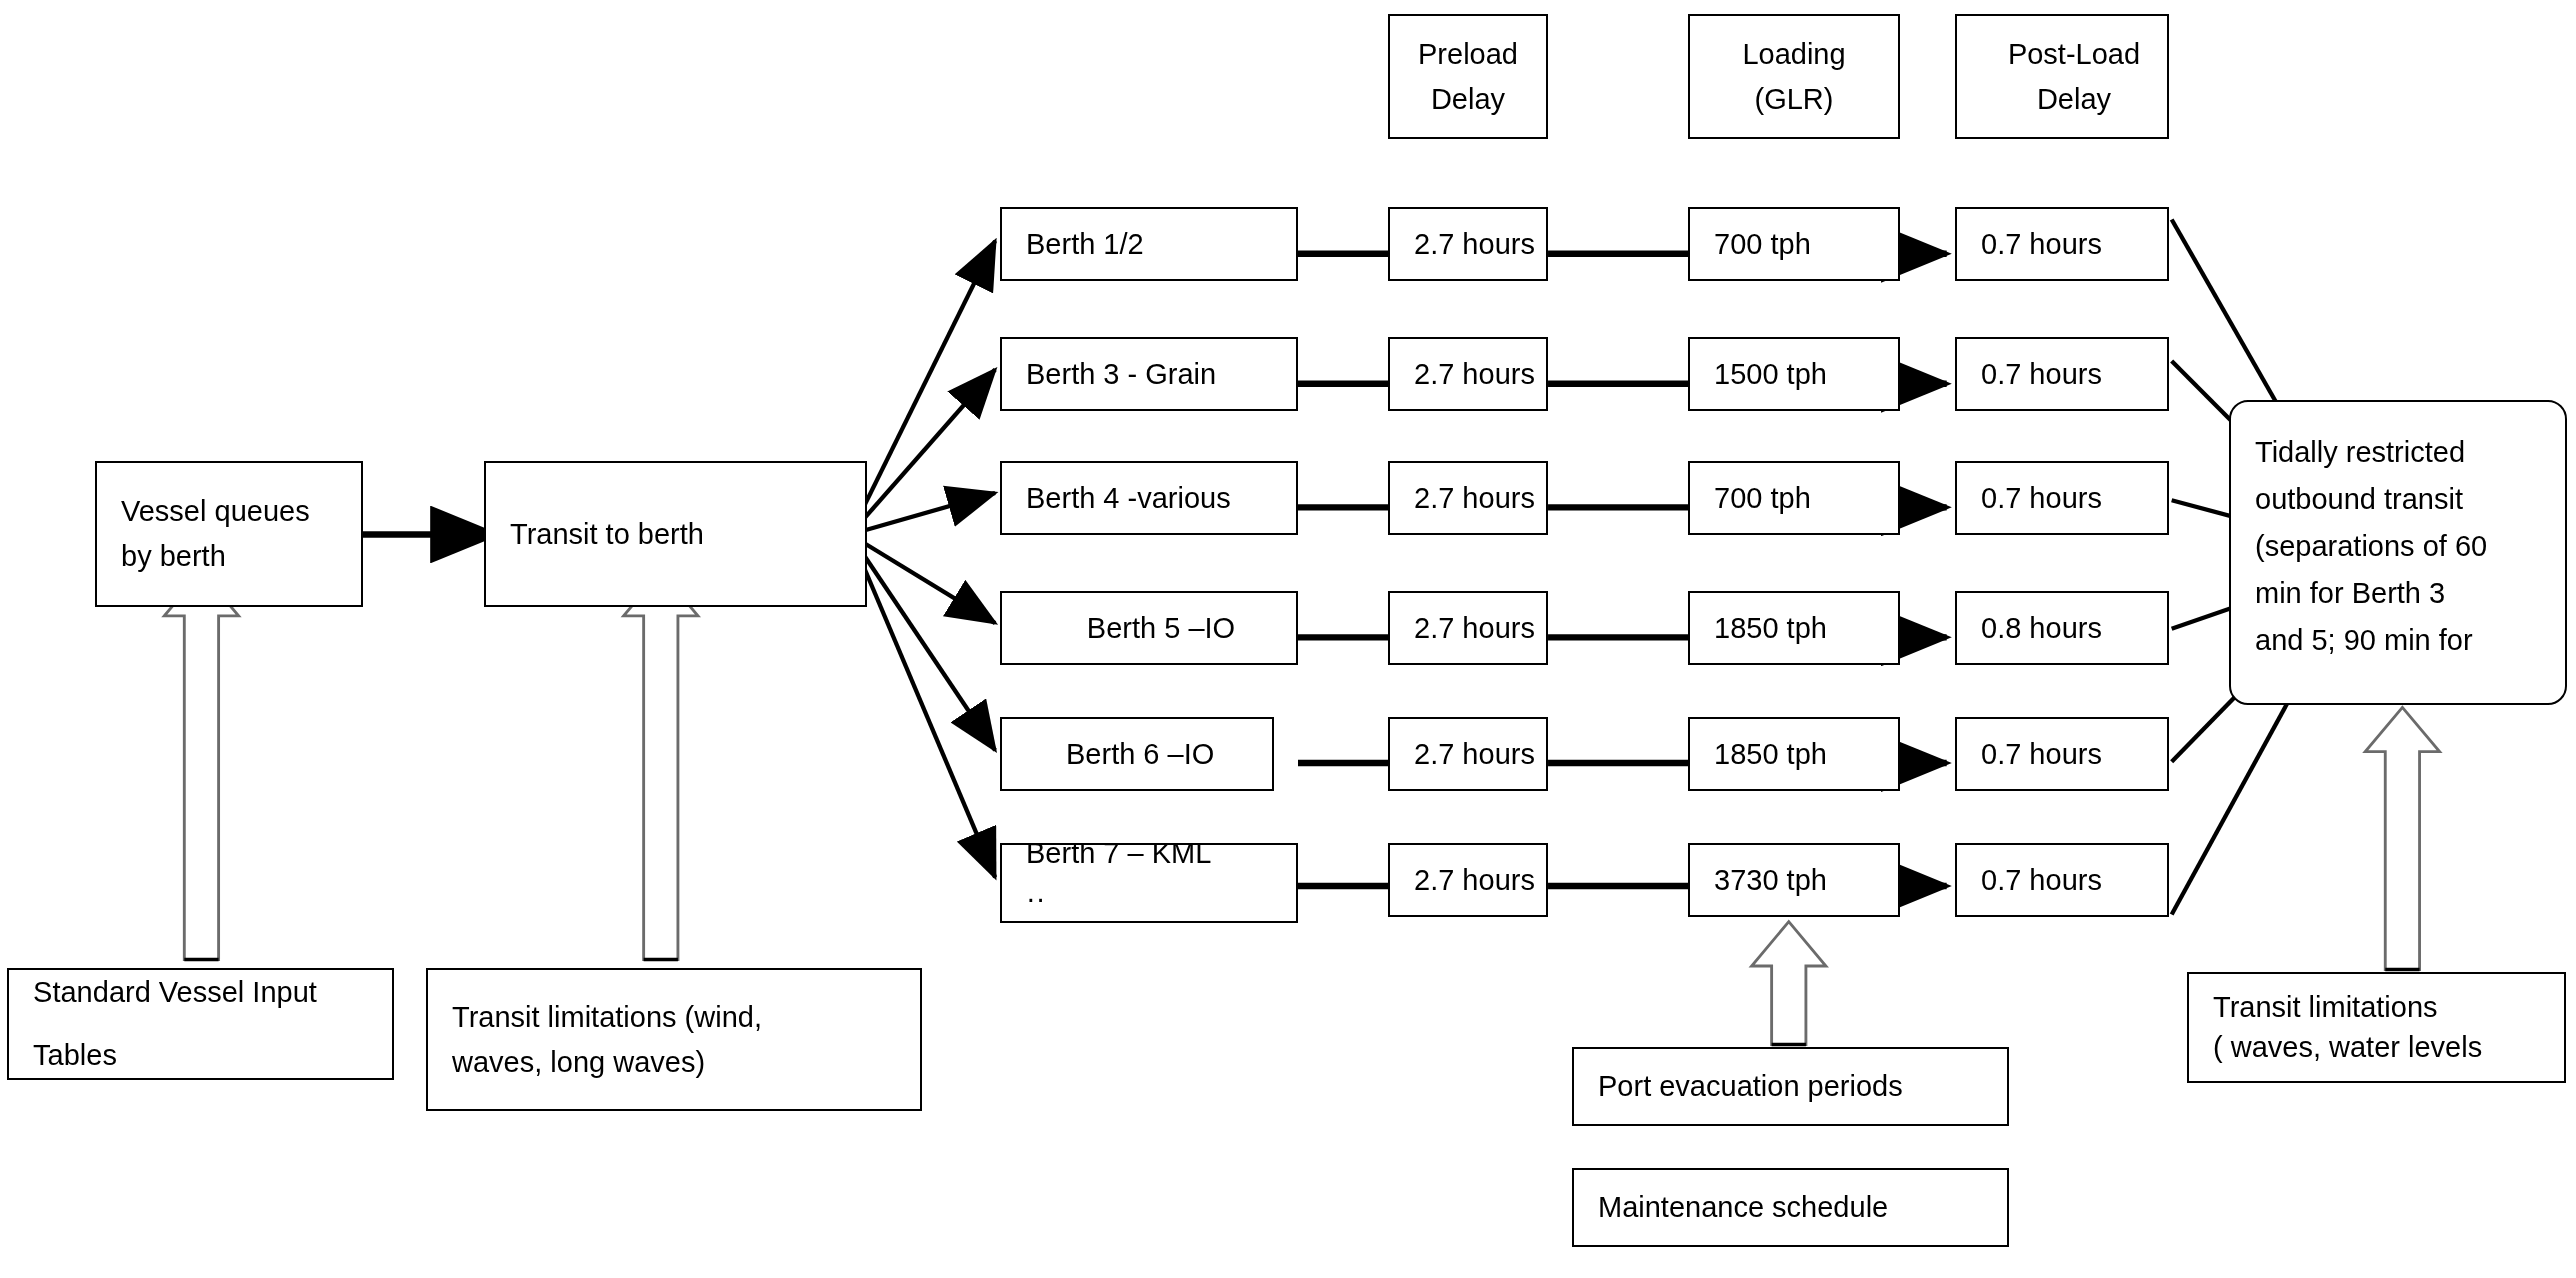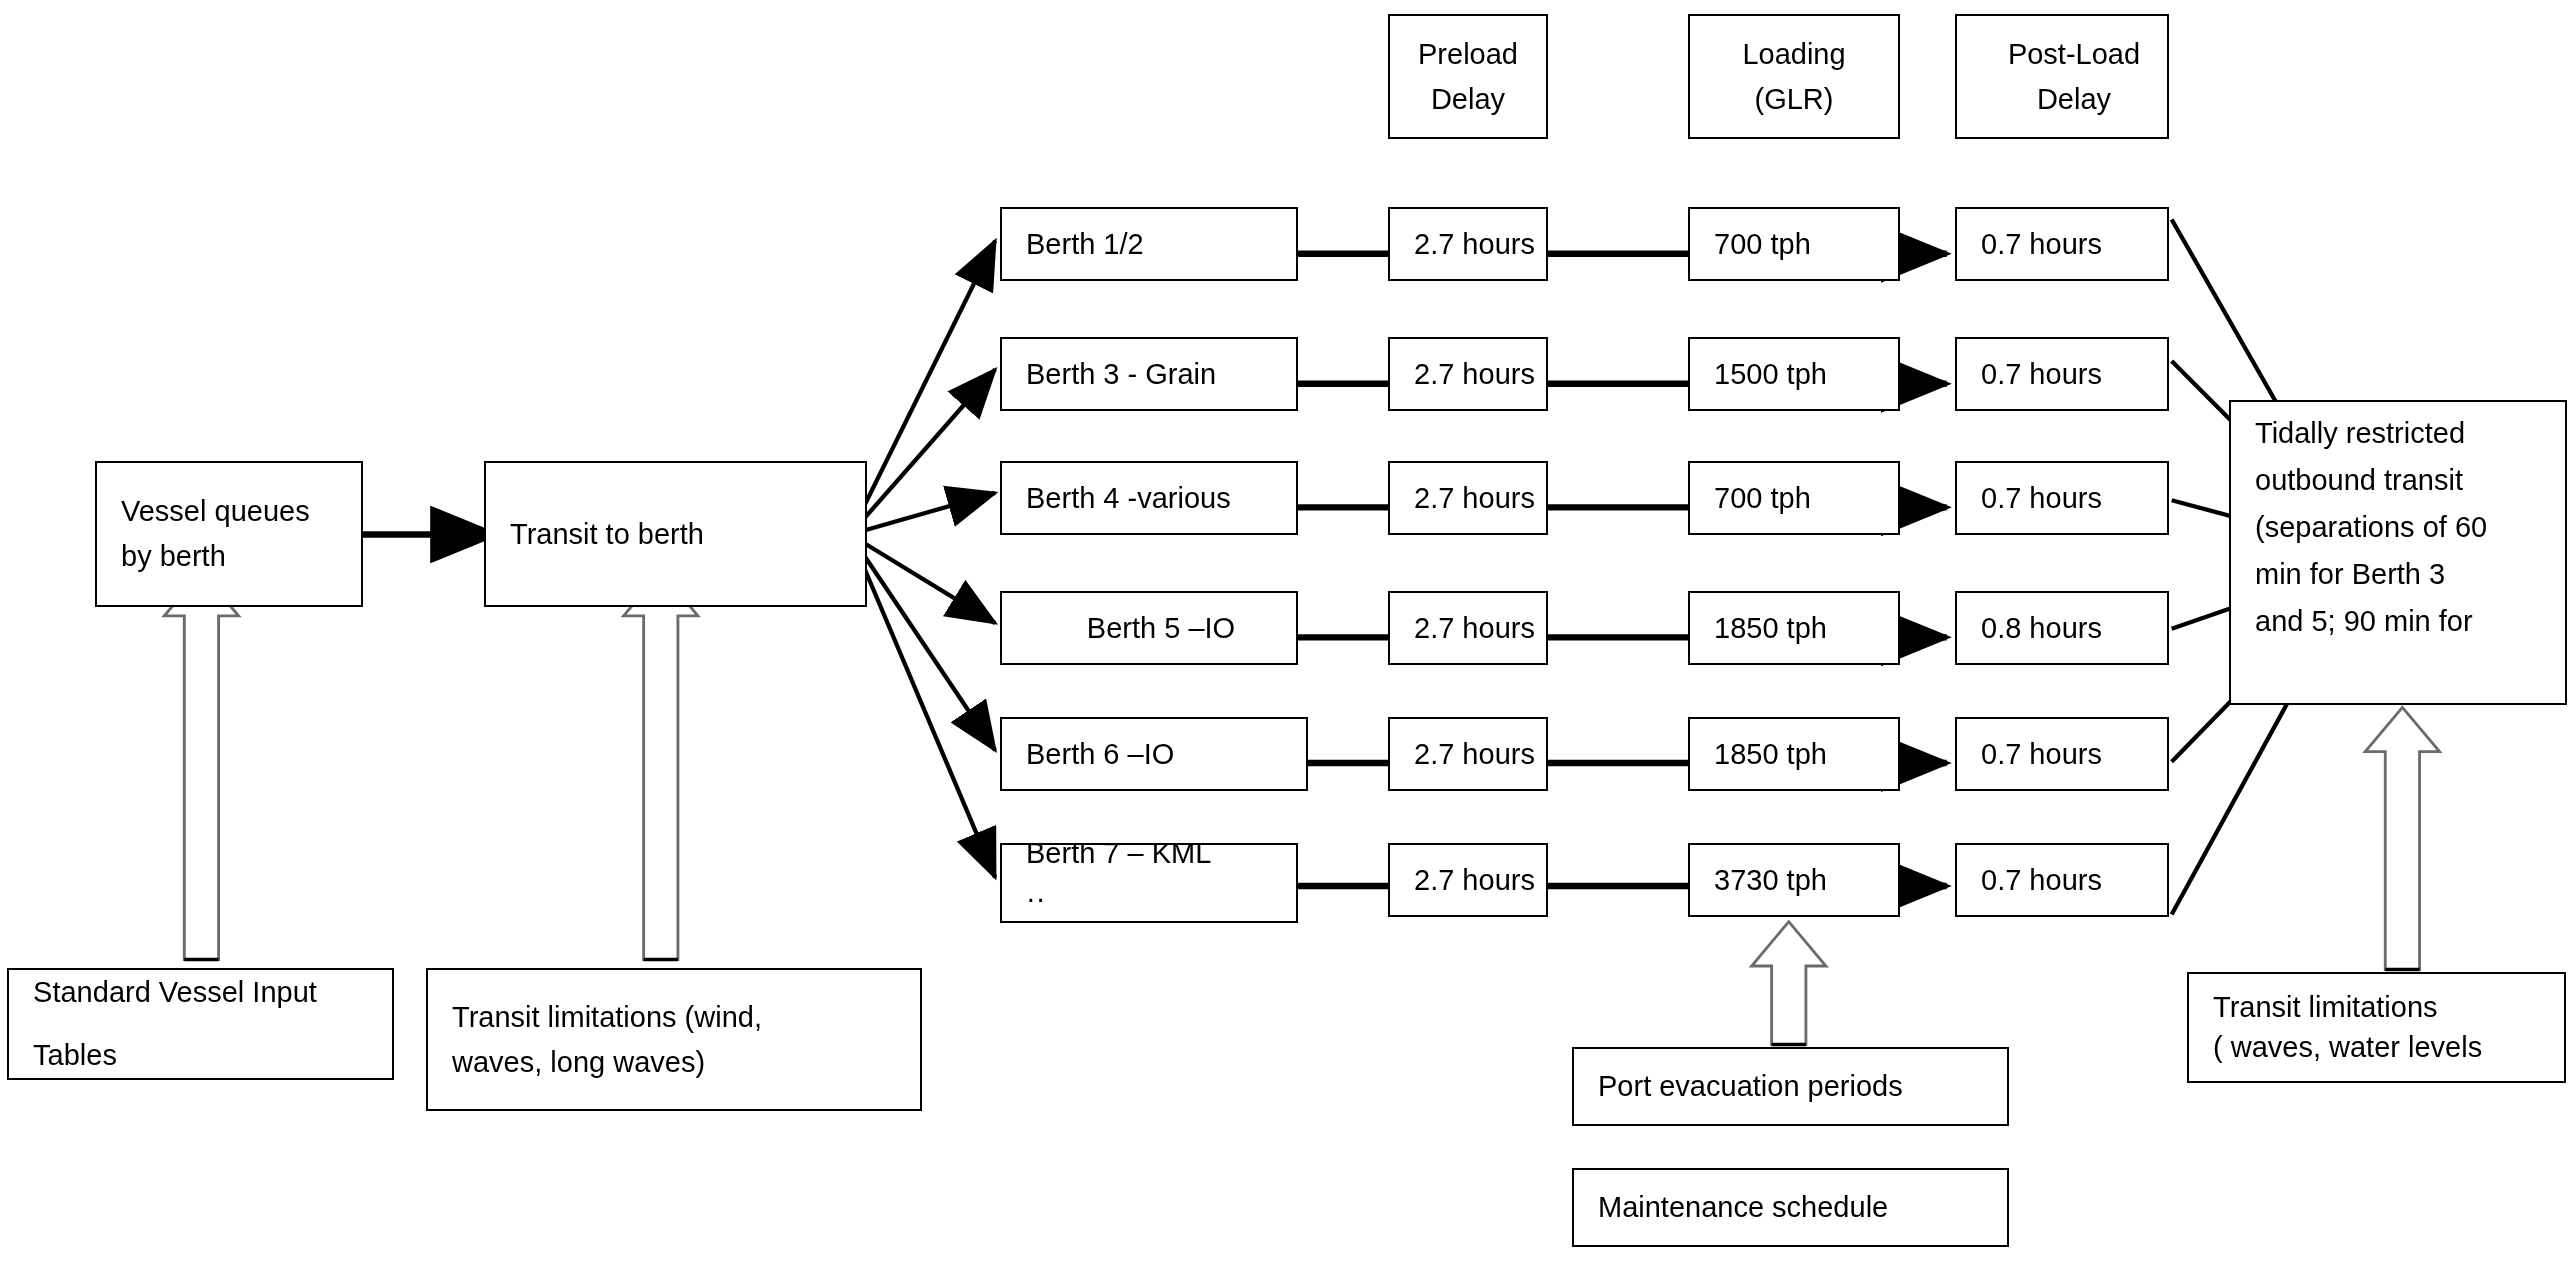--- a/index.html
+++ b/index.html
@@ -204,21 +204,21 @@
   <div class="box pad-l t-val" style="left:1388px;top:591px;width:160px;height:74px;">
     <span class="ln">2.7 hours</span>
   </div>
   <div class="box pad-l t-val" style="left:1688px;top:591px;width:212px;height:74px;">
     <span class="ln">1850 tph</span>
   </div>
   <div class="box pad-l t-val" style="left:1955px;top:591px;width:214px;height:74px;">
     <span class="ln">0.8 hours</span>
   </div>
 
-  <div class="box pad-l t-main" style="left:1000px;top:717px;width:308px;height:74px;">
+  <div class="box pad-l t-main" style="left:1000px;top:717px;width:274px;height:74px;padding-left:40px;">
     <span class="ln">Berth 6 –IO</span>
   </div>
   <div class="box pad-l t-val" style="left:1388px;top:717px;width:160px;height:74px;">
     <span class="ln">2.7 hours</span>
   </div>
   <div class="box pad-l t-val" style="left:1688px;top:717px;width:212px;height:74px;">
     <span class="ln">1850 tph</span>
   </div>
   <div class="box pad-l t-val" style="left:1955px;top:717px;width:214px;height:74px;">
     <span class="ln">0.7 hours</span>
@@ -231,21 +231,21 @@
   <div class="box pad-l t-val" style="left:1388px;top:843px;width:160px;height:74px;">
     <span class="ln">2.7 hours</span>
   </div>
   <div class="box pad-l t-val" style="left:1688px;top:843px;width:212px;height:74px;">
     <span class="ln">3730 tph</span>
   </div>
   <div class="box pad-l t-val" style="left:1955px;top:843px;width:214px;height:74px;">
     <span class="ln">0.7 hours</span>
   </div>
 
-  <div class="box pad-l t-tidal" style="left:2229px;top:400px;width:338px;height:305px;justify-content:flex-start;padding-top:8px;">
+  <div class="box pad-l t-tidal" style="left:2229px;top:400px;width:338px;height:305px;justify-content:flex-start;padding-top:27px;border-radius:19px;">
     <span class="ln">Tidally restricted</span>
     <span class="ln">outbound transit</span>
     <span class="ln">(separations of 60</span>
     <span class="ln">min for Berth 3</span>
     <span class="ln">and 5;  90 min for</span>
   </div>
 
   <div class="box pad-l t-note" style="left:7.1px;top:968px;width:387px;height:112px;justify-content:space-between;">
     <span class="ln">Standard Vessel Input</span>
     <span class="ln">Tables</span>

